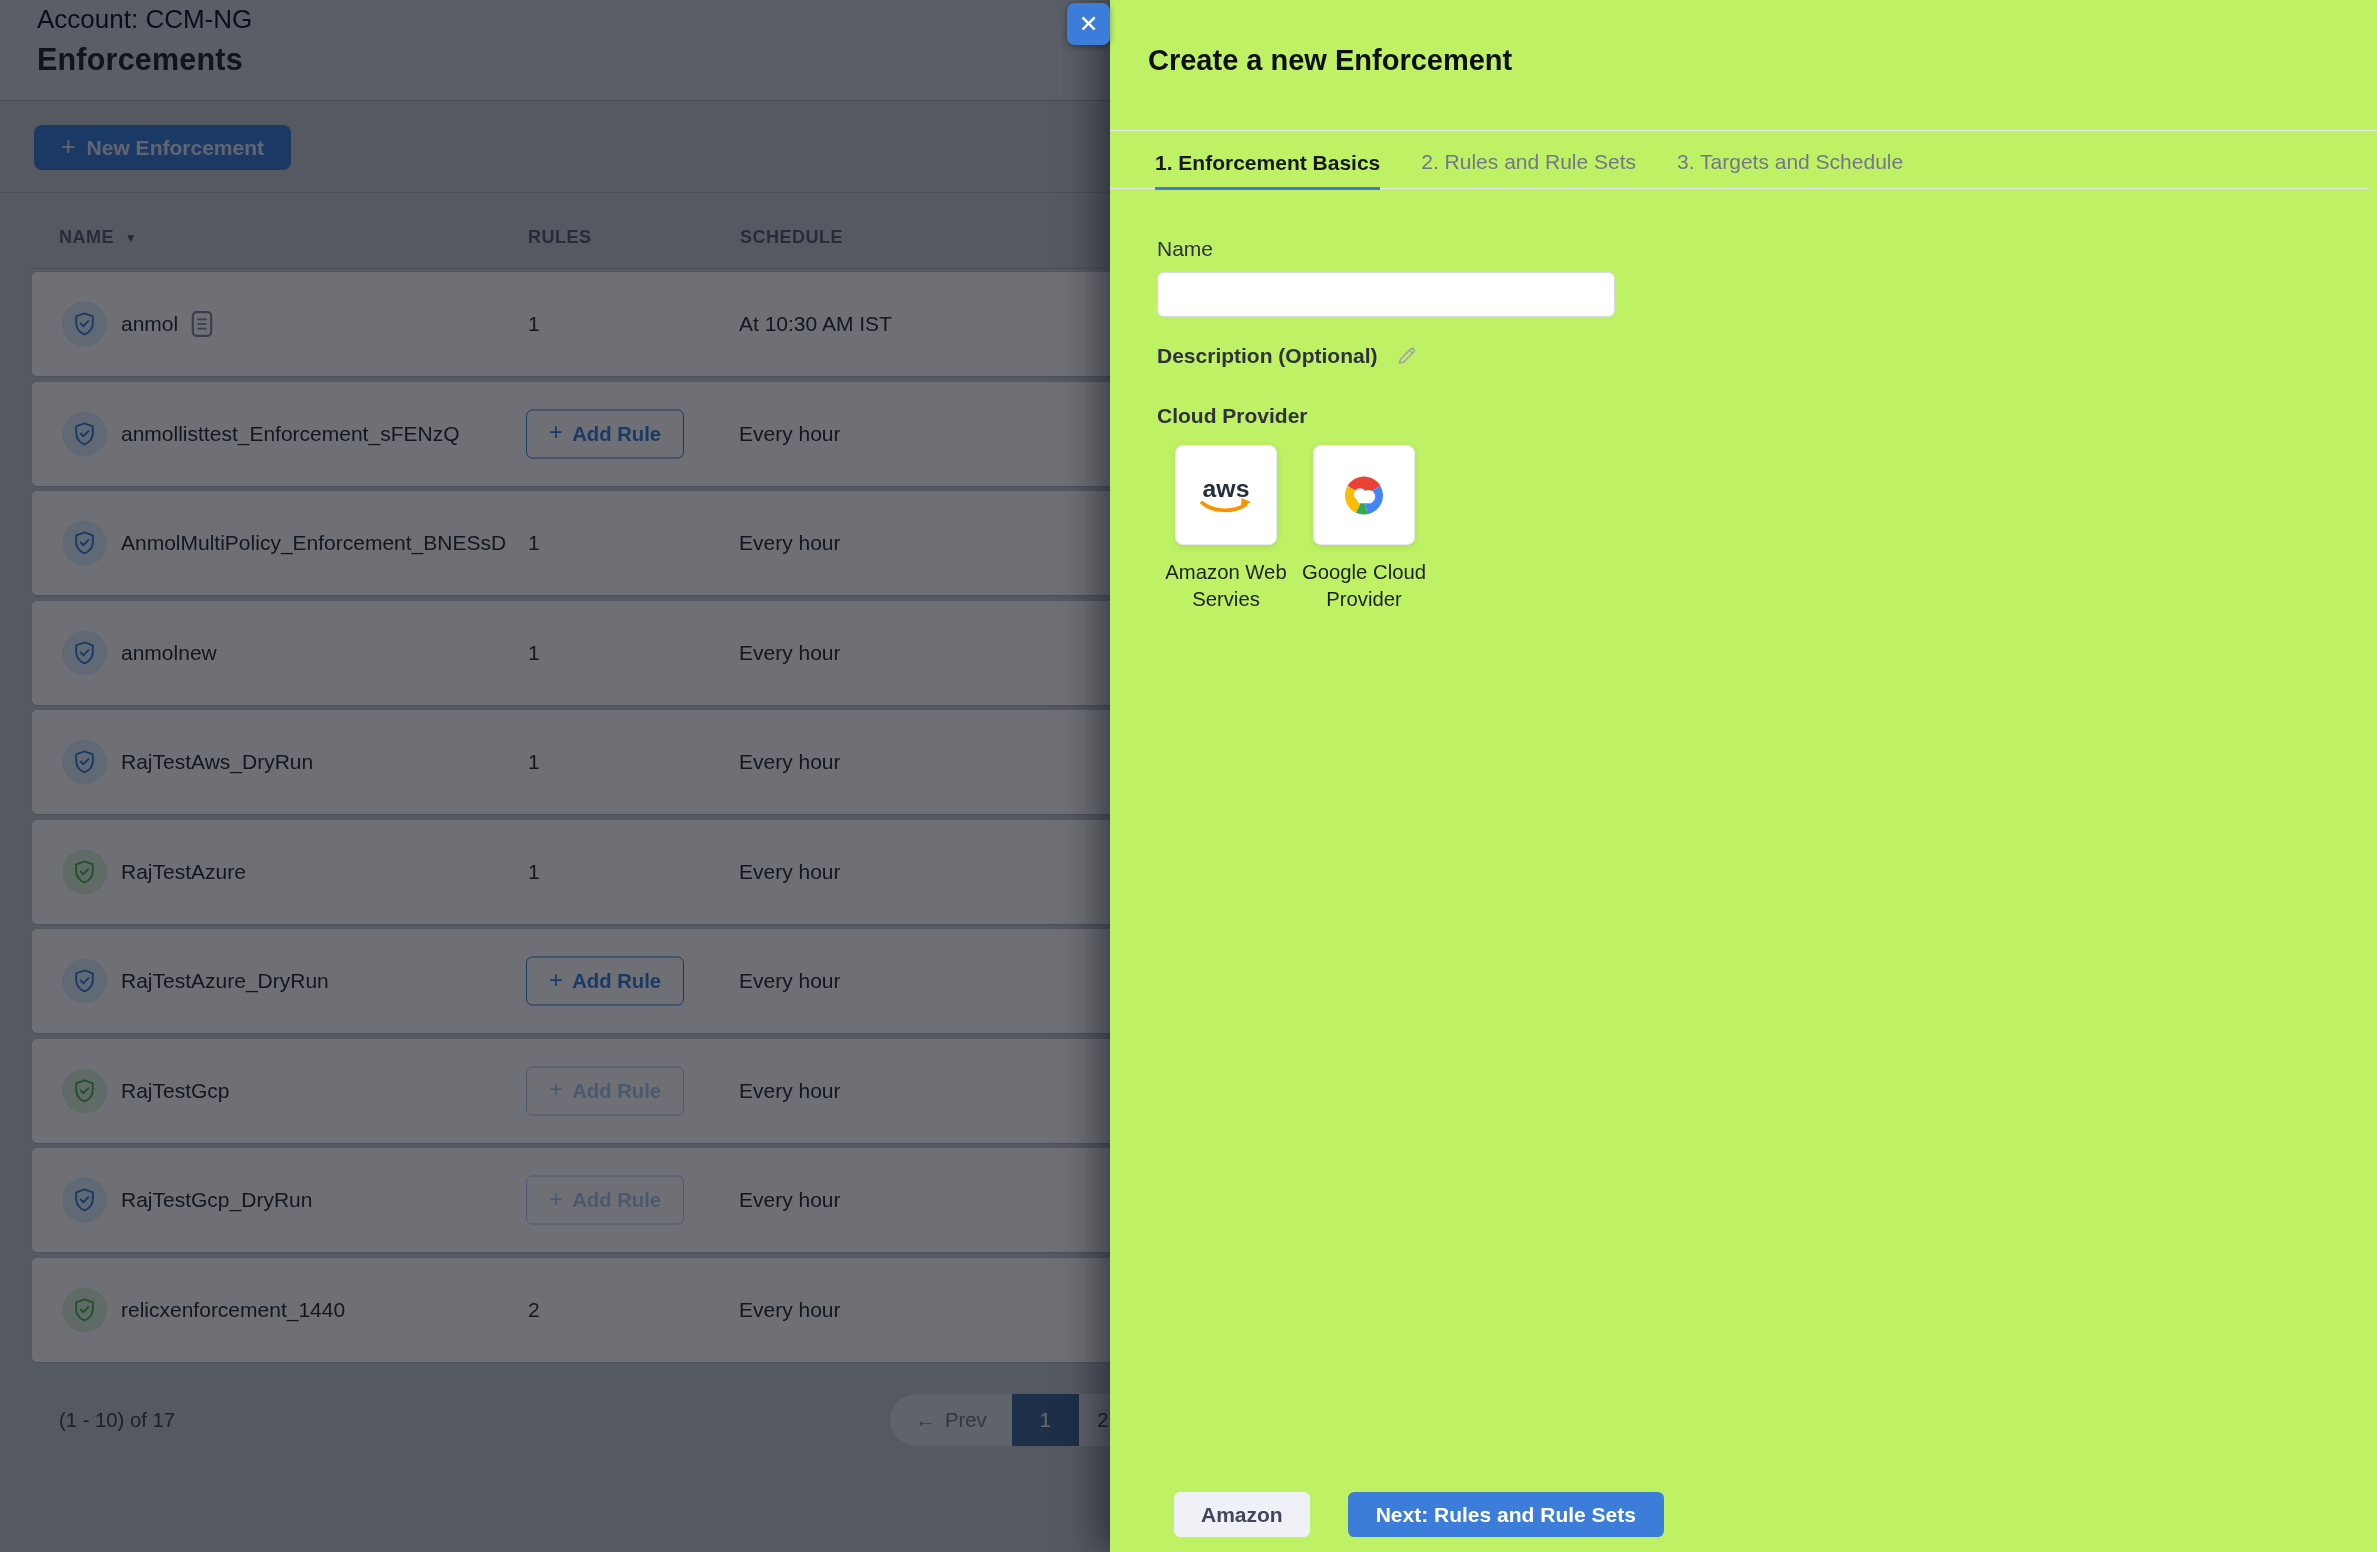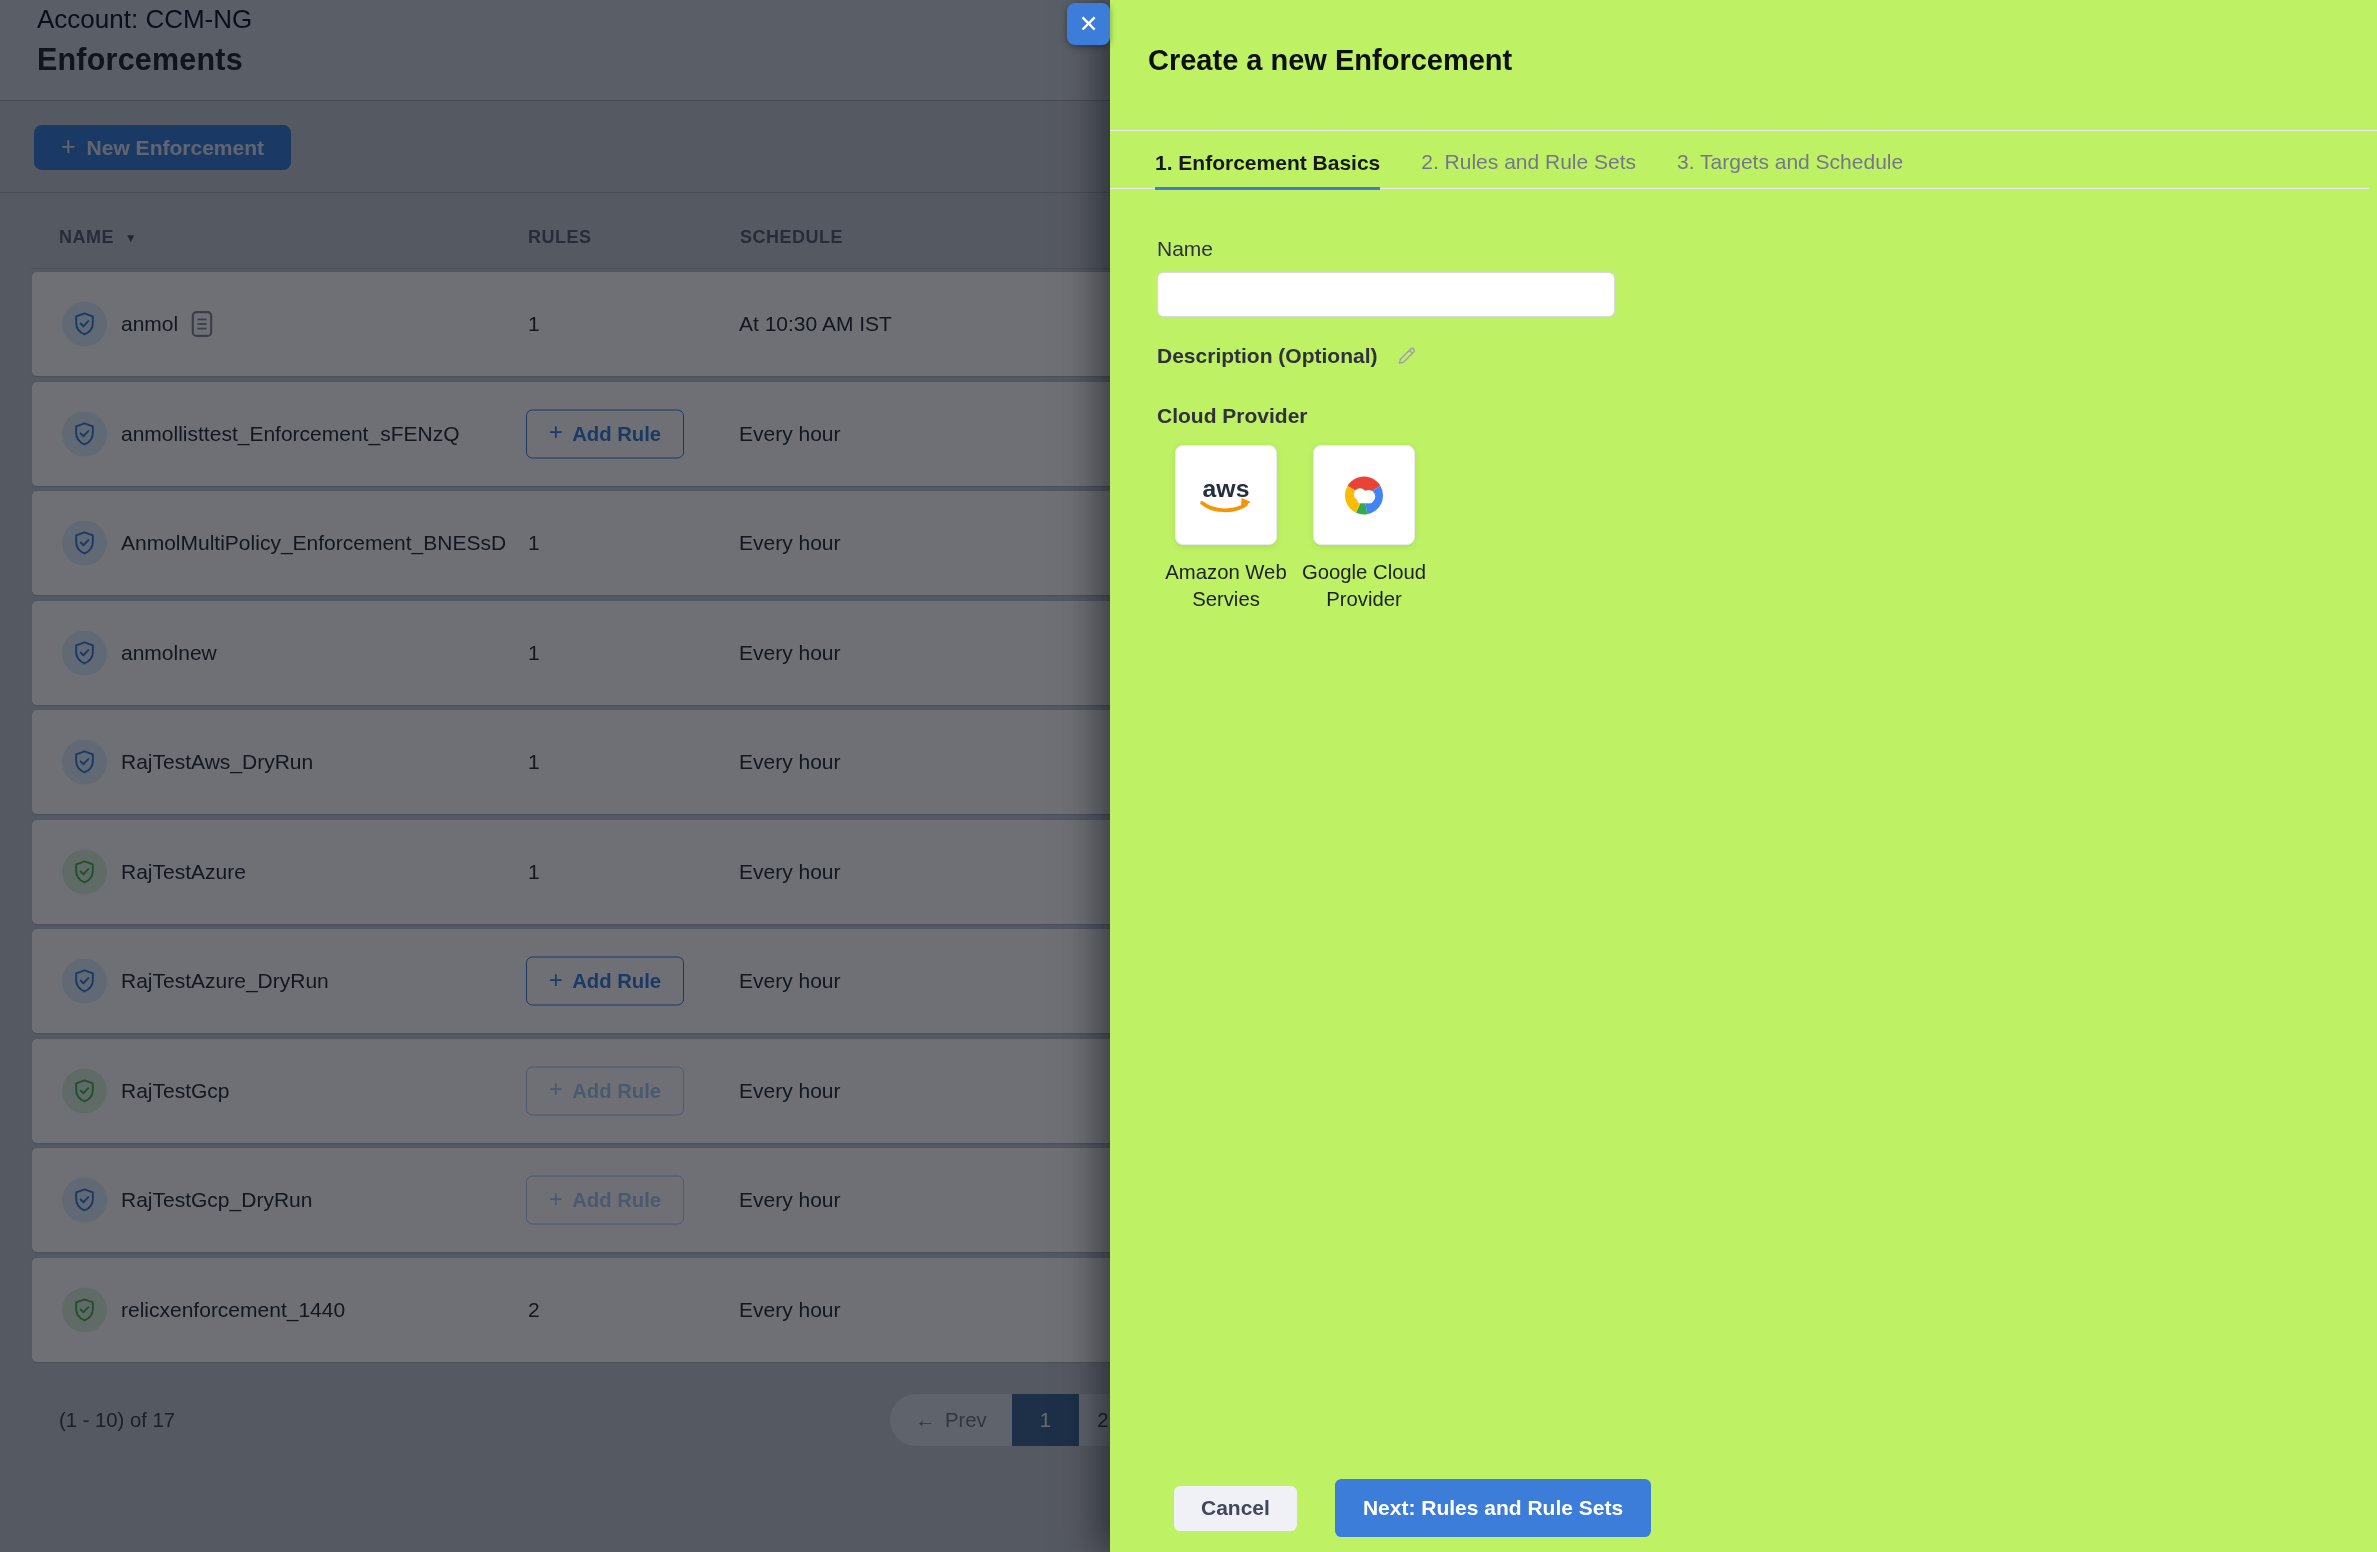--- a/index.html
+++ b/index.html
@@ -70,21 +70,21 @@
   .desc-row{margin-top:27px;display:flex;align-items:center;gap:17px;}
   .desc-label,.cp-label{font-size:21px;font-weight:600;color:#30303e;}
   .pencil{width:23.5px;height:23.5px;cursor:pointer;display:flex;}
   .cp-label{display:block;margin-top:36px;}
   .providers{margin-top:17px;display:flex;}
   .provider{width:138px;display:flex;flex-direction:column;align-items:center;cursor:pointer;}
   .pcard{width:102px;height:100px;background:#fff;border:0.8px solid #e9ebf2;border-radius:7.8px;box-shadow:0 1.6px 6.3px rgba(40,41,61,.10);display:flex;align-items:center;justify-content:center;}
   .plabel{margin-top:14px;font-size:20.3px;line-height:27px;color:#20222b;text-align:center;}
   .footer{position:absolute;left:64px;bottom:15.7px;display:flex;gap:38px;align-items:center;}
   .btn-cancel{height:45px;padding:0 27px;background:#f0f1f7;border:none;border-radius:6.3px;color:#42465a;font-size:21px;font-weight:700;cursor:pointer;font-family:inherit;}
-  .btn-next{height:58px;padding:0 28px;background:#3b7dd8;border:none;border-radius:6.3px;color:#ffffff;font-size:21px;font-weight:700;cursor:pointer;font-family:inherit;}
+  .btn-next{height:45px;padding:0 28px;background:#3b7dd8;border:none;border-radius:6.3px;color:#ffffff;font-size:21px;font-weight:700;cursor:pointer;font-family:inherit;}
 </style>
 </head>
 <body>
 
 <svg width="0" height="0" style="position:absolute">
   <defs>
     <g id="shield-check">
       <path d="M12 2.6 L19.4 5.3 V11 C19.4 15.6 16.3 19.4 12 21.3 C7.7 19.4 4.6 15.6 4.6 11 V5.3 Z" fill="none" stroke="currentColor" stroke-width="1.7" stroke-linejoin="round"></path>
       <polyline points="8.6,11.6 11,14 15.4,9.4" fill="none" stroke="currentColor" stroke-width="1.7" stroke-linecap="round" stroke-linejoin="round"></polyline>
     </g>
@@ -340,19 +340,19 @@
               <rect x="38" y="42" width="28" height="12" rx="6" fill="#fff"></rect>
             </svg>
           </div>
           <div class="plabel">Google Cloud Provider</div>
         </div>
 
       </div>
     </div>
 
     <div class="footer">
-      <button class="btn-cancel">Cancel</button>
+      <button class="btn-cancel">Amazon</button>
       <button class="btn-next">Next: Rules and Rule Sets</button>
     </div>
   </div>
 
 </div>
 
 
 </body></html>

